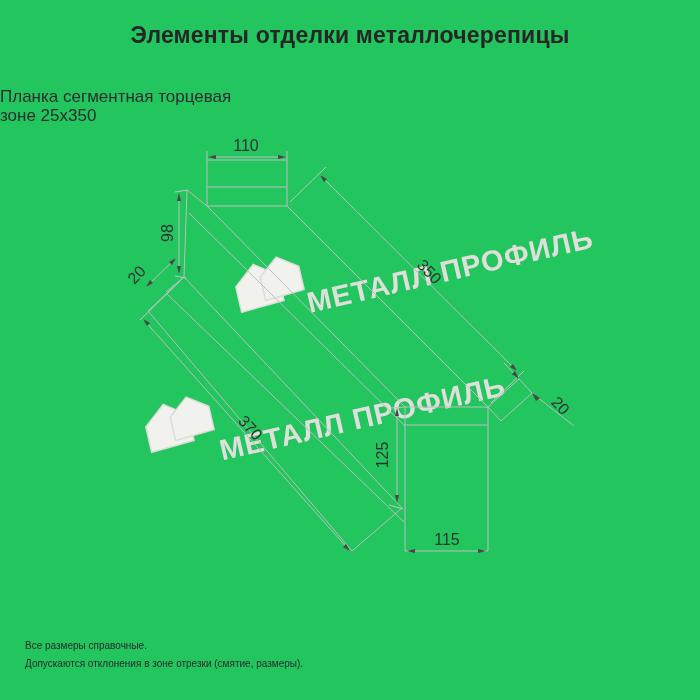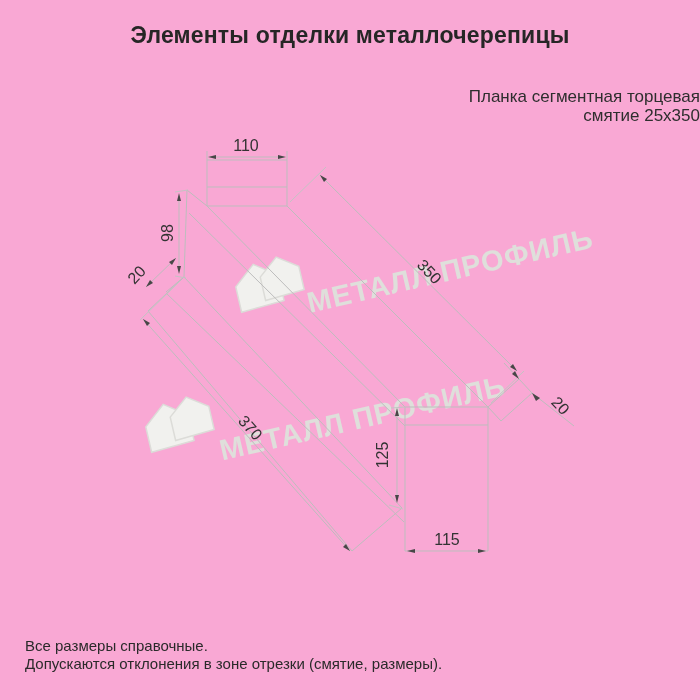--- a/index.html
+++ b/index.html
@@ -1,41 +1,41 @@
 <!DOCTYPE html>
 <html><head>
 <meta charset="utf-8">
 <style>
   html,body{margin:0;padding:0;background:#ffffff;}
-  .stage{position:relative;width:700px;height:700px;background:#f9a8d4;overflow:hidden;
+  .stage{position:relative;width:700px;height:700px;background:#22c55e;overflow:hidden;
          font-family:"Liberation Sans", sans-serif;}
   .page-title{position:absolute;left:0;right:0;top:22px;text-align:center;
               font-size:23px;font-weight:bold;color:#262626;letter-spacing:.2px;}
-  .product-title{position:absolute;left:0;right:0;top:87px;text-align:right;
+  .product-title{position:absolute;left:0;right:0;top:87px;text-align:left;
                  font-size:17px;color:#2e2e2e;line-height:19px;}
   .drawing{position:absolute;left:0;top:0;}
-  .footer{position:absolute;left:25px;top:637px;font-size:15px;color:#2a2a2a;line-height:18px;}
+  .footer{position:absolute;left:25px;top:637px;font-size:10px;color:#2a2a2a;line-height:18px;}
   svg line{stroke:#bdbdbd;stroke-width:1;}
   svg .ext{stroke:#c4c4c4;}
   .dim-text{font-family:"Liberation Sans", sans-serif;font-size:16px;fill:#333333;}
   .arrow{fill:#474747;stroke:none;}
   .wm-text{font-family:"Liberation Sans", sans-serif;font-size:29px;font-weight:bold;
            fill:#dfdfdb;letter-spacing:1px;}
   .wm-shape{fill:#f1f1ee;stroke:#dcdcd8;stroke-width:1.5;}
 </style>
 </head>
 <body>
 
 <div class="stage">
 
   <div class="page-title">Элементы отделки металлочерепицы</div>
 
   <div class="product-title">
     <div>Планка сегментная торцевая</div>
-    <div>смятие 25х350</div>
+    <div>зоне 25х350</div>
   </div>
 
   <svg class="drawing" width="700" height="700" viewBox="0 0 700 700">
 
     <g>
       <g transform="translate(228,262) rotate(-13)">
         <path class="wm-shape" d="M2,26 L24,8 L46,24 L46,50 L2,52 Z"></path>
         <path class="wm-shape" d="M28,22 L48,6 L68,20 L68,44 L28,46 Z"></path>
       </g>
       <g transform="rotate(-13 380 270)">

